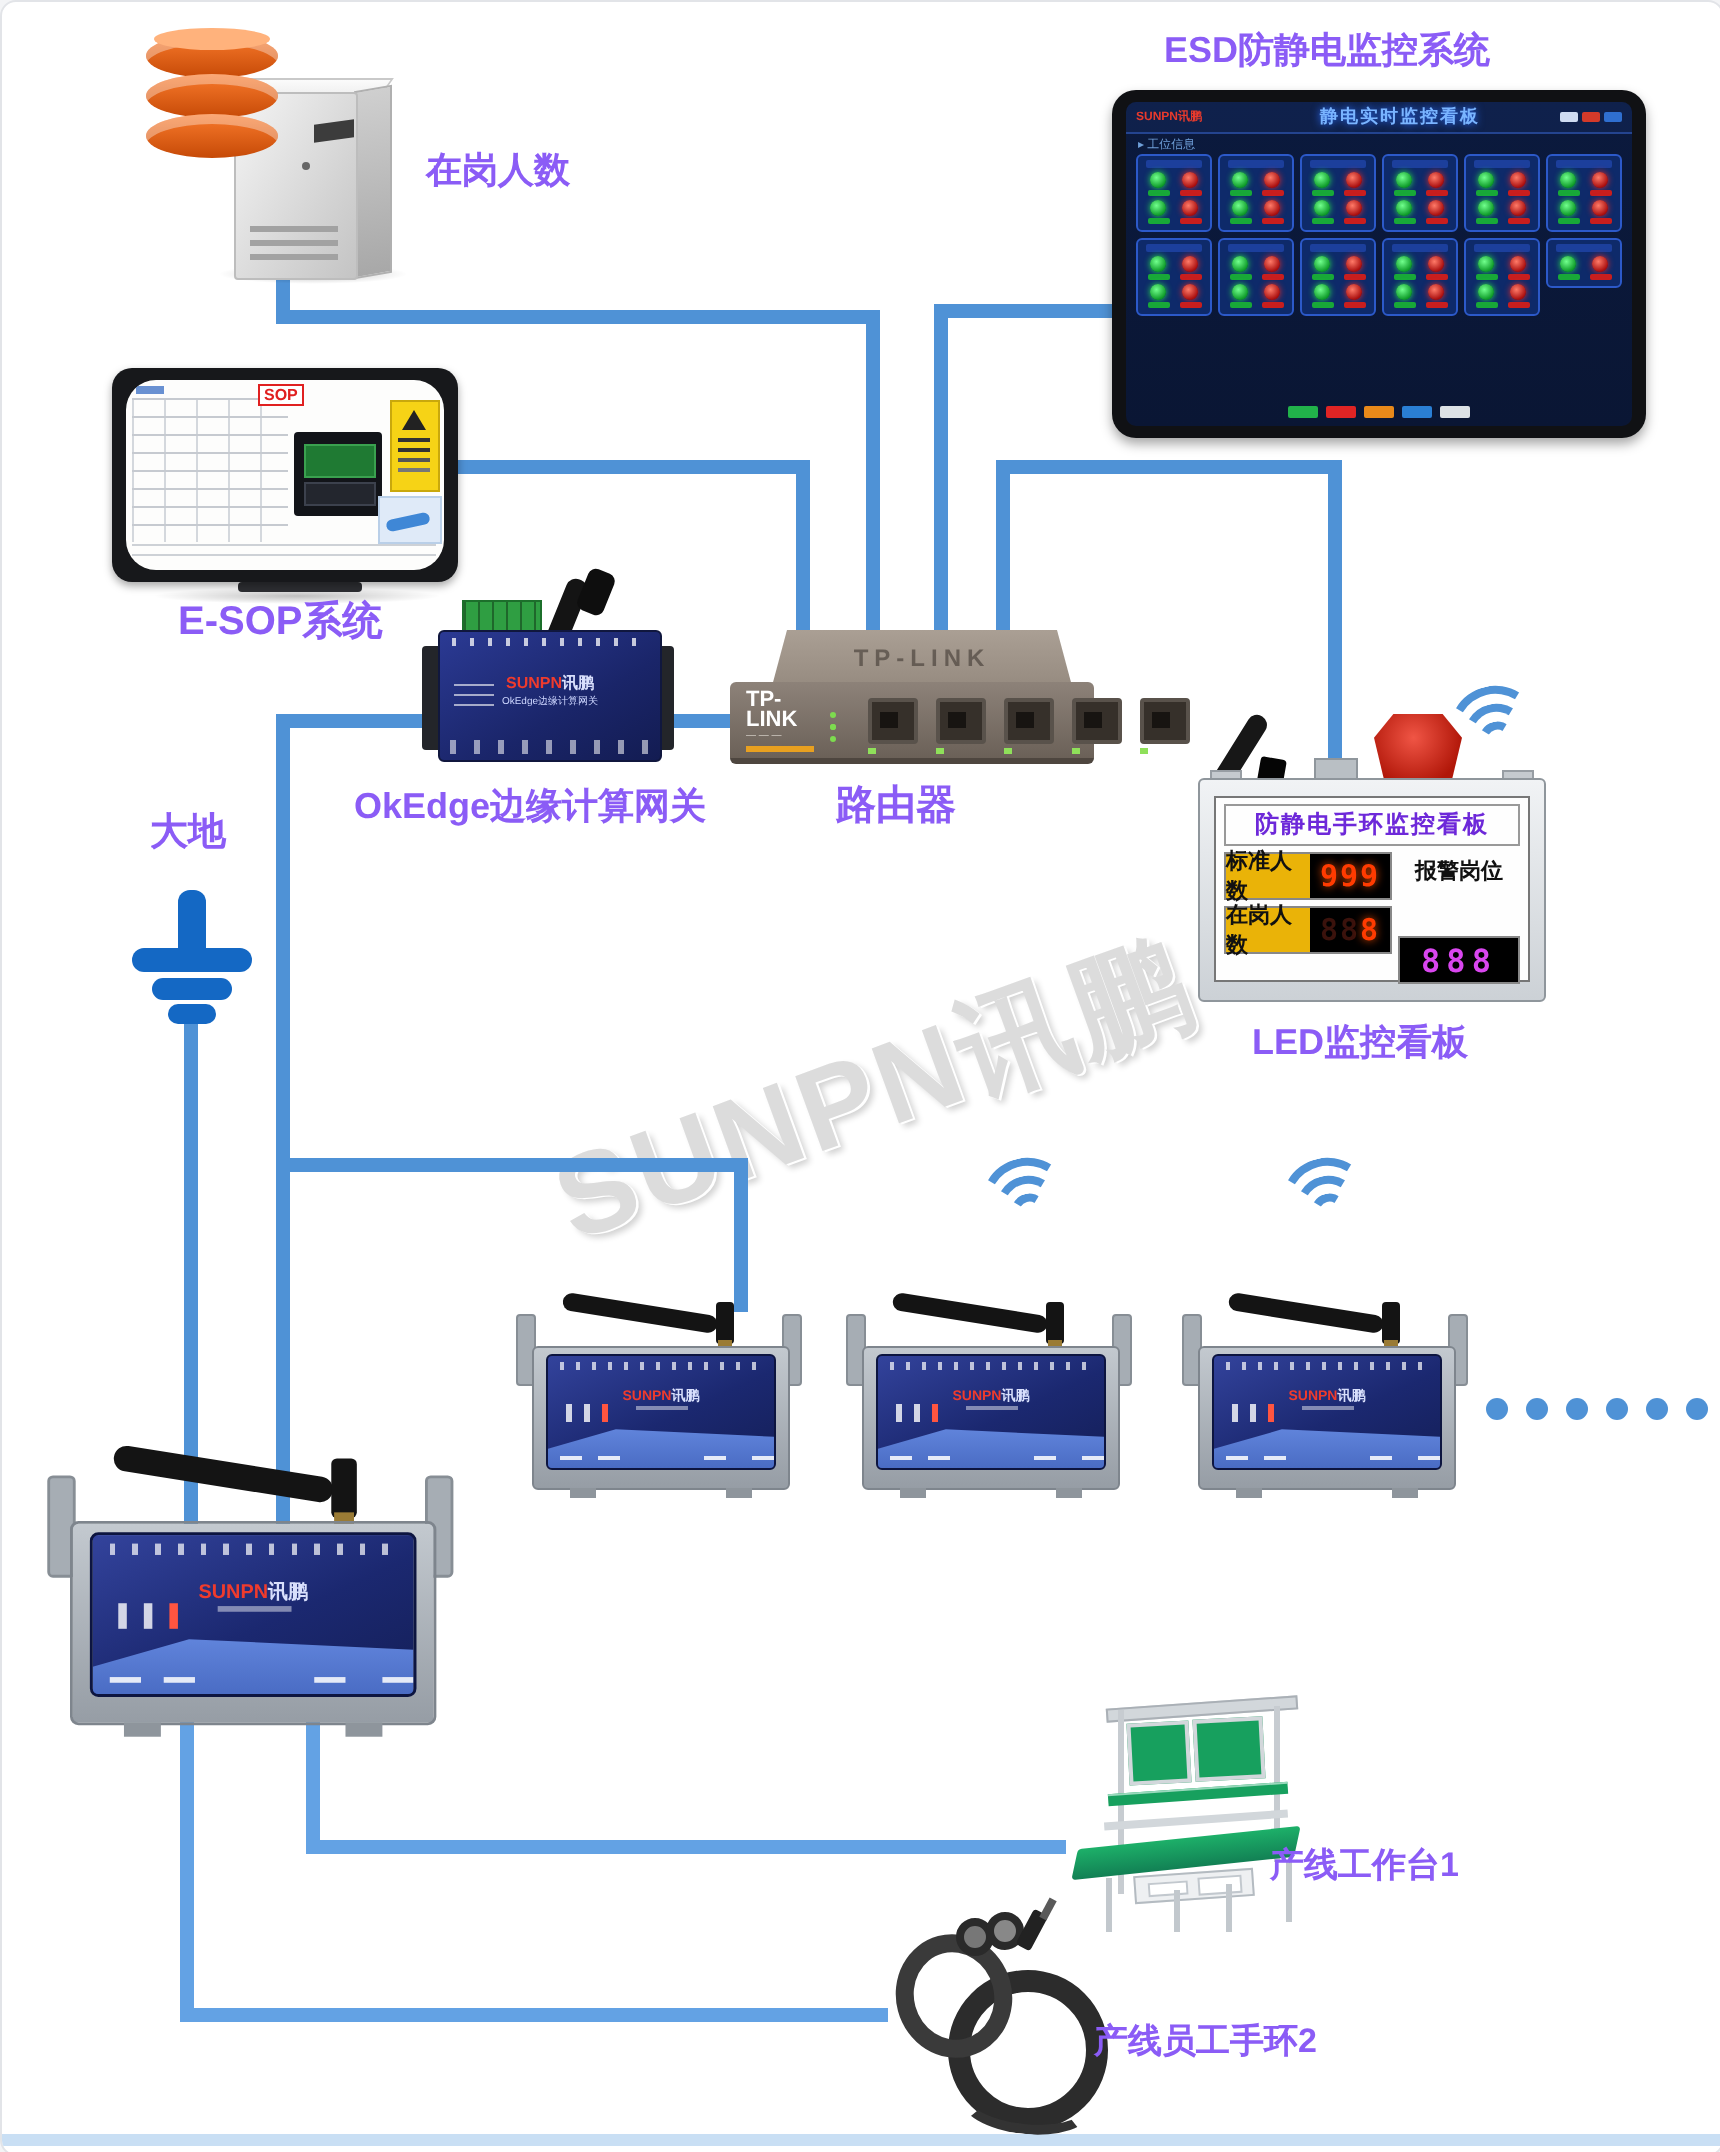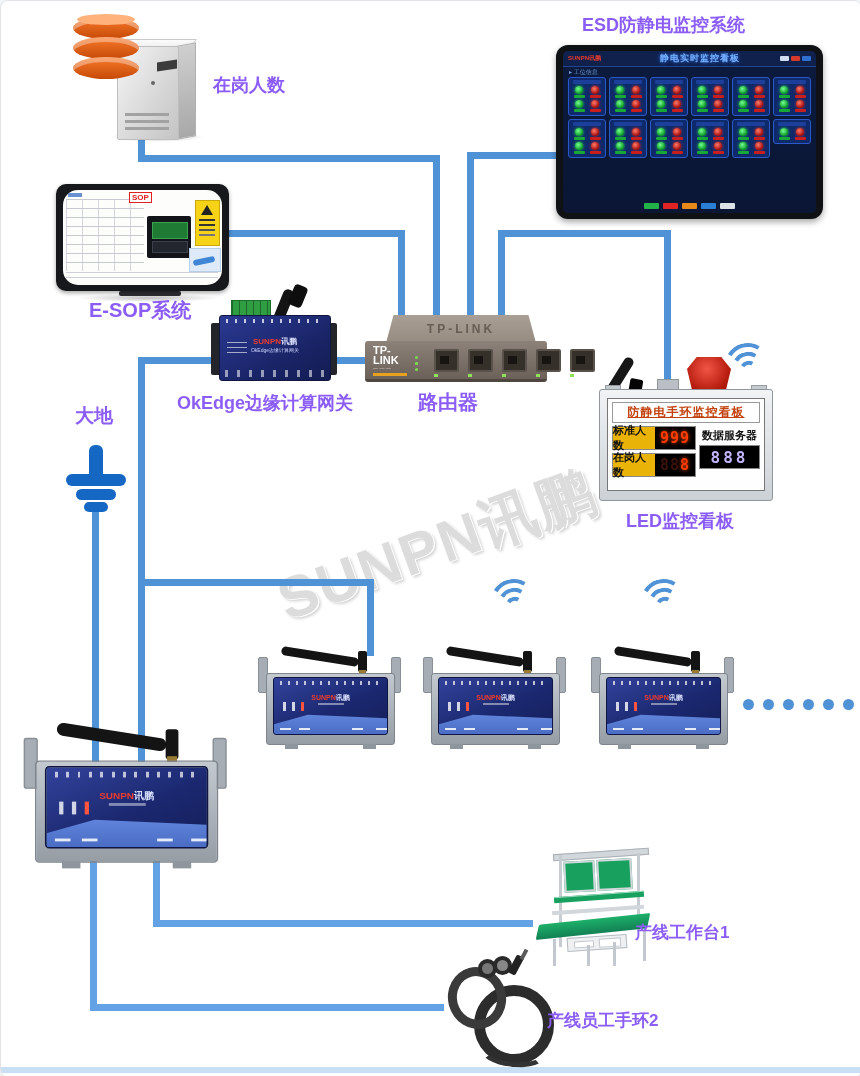--- a/index.html
+++ b/index.html
@@ -113,29 +113,29 @@
   
   .ledb{left:598px;top:352px;width:174px;height:148px;}
   .ledb .cable{position:absolute;left:16px;top:2px;width:10px;height:42px;background:#171717;border-radius:5px;transform:rotate(32deg);}
   .ledb .cable-plug{position:absolute;left:30px;top:26px;width:13px;height:18px;background:#050505;border-radius:2px;transform:rotate(10deg);}
   .ledb .gray-conn{position:absolute;left:58px;top:26px;width:20px;height:12px;background:#b9bfc4;border:1px solid #8f969c;}
   .ledb .beacon{position:absolute;left:88px;top:4px;width:44px;height:34px;background:radial-gradient(circle at 45% 35%,#f05545,#b01608 75%);
      clip-path:polygon(12% 100%,0 35%,22% 0,78% 0,100% 35%,88% 100%);}
   .ledb .beacon-base{position:absolute;left:84px;top:36px;width:52px;height:6px;background:#c5cacf;border:1px solid #979da3;}
   .ledb .panel{position:absolute;left:0;top:36px;width:172px;height:110px;background:linear-gradient(#f1f3f5,#ccd1d6);border:1px solid #8f969c;border-radius:3px;}
   .ledb .panel-in{position:absolute;left:7px;top:8px;right:7px;bottom:9px;background:#fefefe;border:1px solid #777;}
-  .ledb .ptitle{margin:3px 4px 2px;border:1px solid #999;text-align:center;font-size:12px;font-weight:bold;letter-spacing:1px;color:#c2410c;padding:1px 0;text-decoration:underline;}
+  .ledb .ptitle{margin:3px 4px 2px;border:1px solid #999;text-align:center;font-size:12px;font-weight:bold;letter-spacing:1px;color:#6d28d9;padding:1px 0;}
   .ledb .prow{display:flex;gap:3px;padding:0 4px;margin-top:3px;}
   .ledb .lcol{flex:0 0 84px;display:flex;flex-direction:column;gap:3px;}
   .ledb .lrow{display:flex;border:1px solid #888;height:22px;}
   .ledb .llab{flex:0 0 42px;display:flex;align-items:center;justify-content:center;font-size:11px;font-weight:bold;color:#111;background:#eab308;}
   .ledb .lval{flex:1;background:#000;display:flex;align-items:center;justify-content:center;
      font-family:"DejaVu Sans Mono","Liberation Mono",monospace;font-weight:bold;font-size:15px;letter-spacing:1px;}
   .led-red{color:#ff3b00;text-shadow:0 0 4px rgba(255,80,0,.9);}
-  .led-ghost{color:#3b120c;} .led-dim{color:#c4b5fd;}
+  .led-ghost{color:#3b120c;} .led-dim{color:#d946ef;margin-top:23px;}
   .ledb .rcol{flex:1;display:flex;flex-direction:column;gap:2px;}
   .ledb .rlab{text-align:center;font-size:11px;font-weight:bold;color:#111;padding-top:2px;}
   .ledb .rval{border:1px solid #888;background:#000;height:22px;display:flex;align-items:center;justify-content:center;
      font-family:"DejaVu Sans Mono","Liberation Mono",monospace;font-weight:bold;font-size:16px;letter-spacing:3px;}
   .ledb .nub{position:absolute;top:32px;width:14px;height:6px;background:#c5cacf;border:1px solid #979da3;}
   
   .gw{width:127px;height:108px;z-index:2;}
   .gw.big{transform:scale(1.42);transform-origin:0 0;}
   .gw-ant-bar{position:absolute;left:15px;top:11px;width:78px;height:9px;background:#141414;border-radius:5px;transform:rotate(9deg);}
   .gw-ant-elbow{position:absolute;left:92px;top:10px;width:9px;height:21px;background:#141414;border-radius:2px;}
@@ -599,21 +599,21 @@
             </div>
             <div class="lrow">
               <span class="llab">在岗人数</span>
               <span class="lval">
                   <span class="led-ghost">88</span>
                   <span class="led-red">8</span>
                 </span>
             </div>
           </div>
           <div class="rcol">
-            <div class="rlab">数据服务器</div>
+            <div class="rlab">报警岗位</div>
             <div class="rval led-dim">888</div>
           </div>
         </div>
       </div>
     </div>
   </div>
   <div class="abs wifi" style="left:724px;top:342px;">
       <i></i>
       <i></i>
       <i></i>

